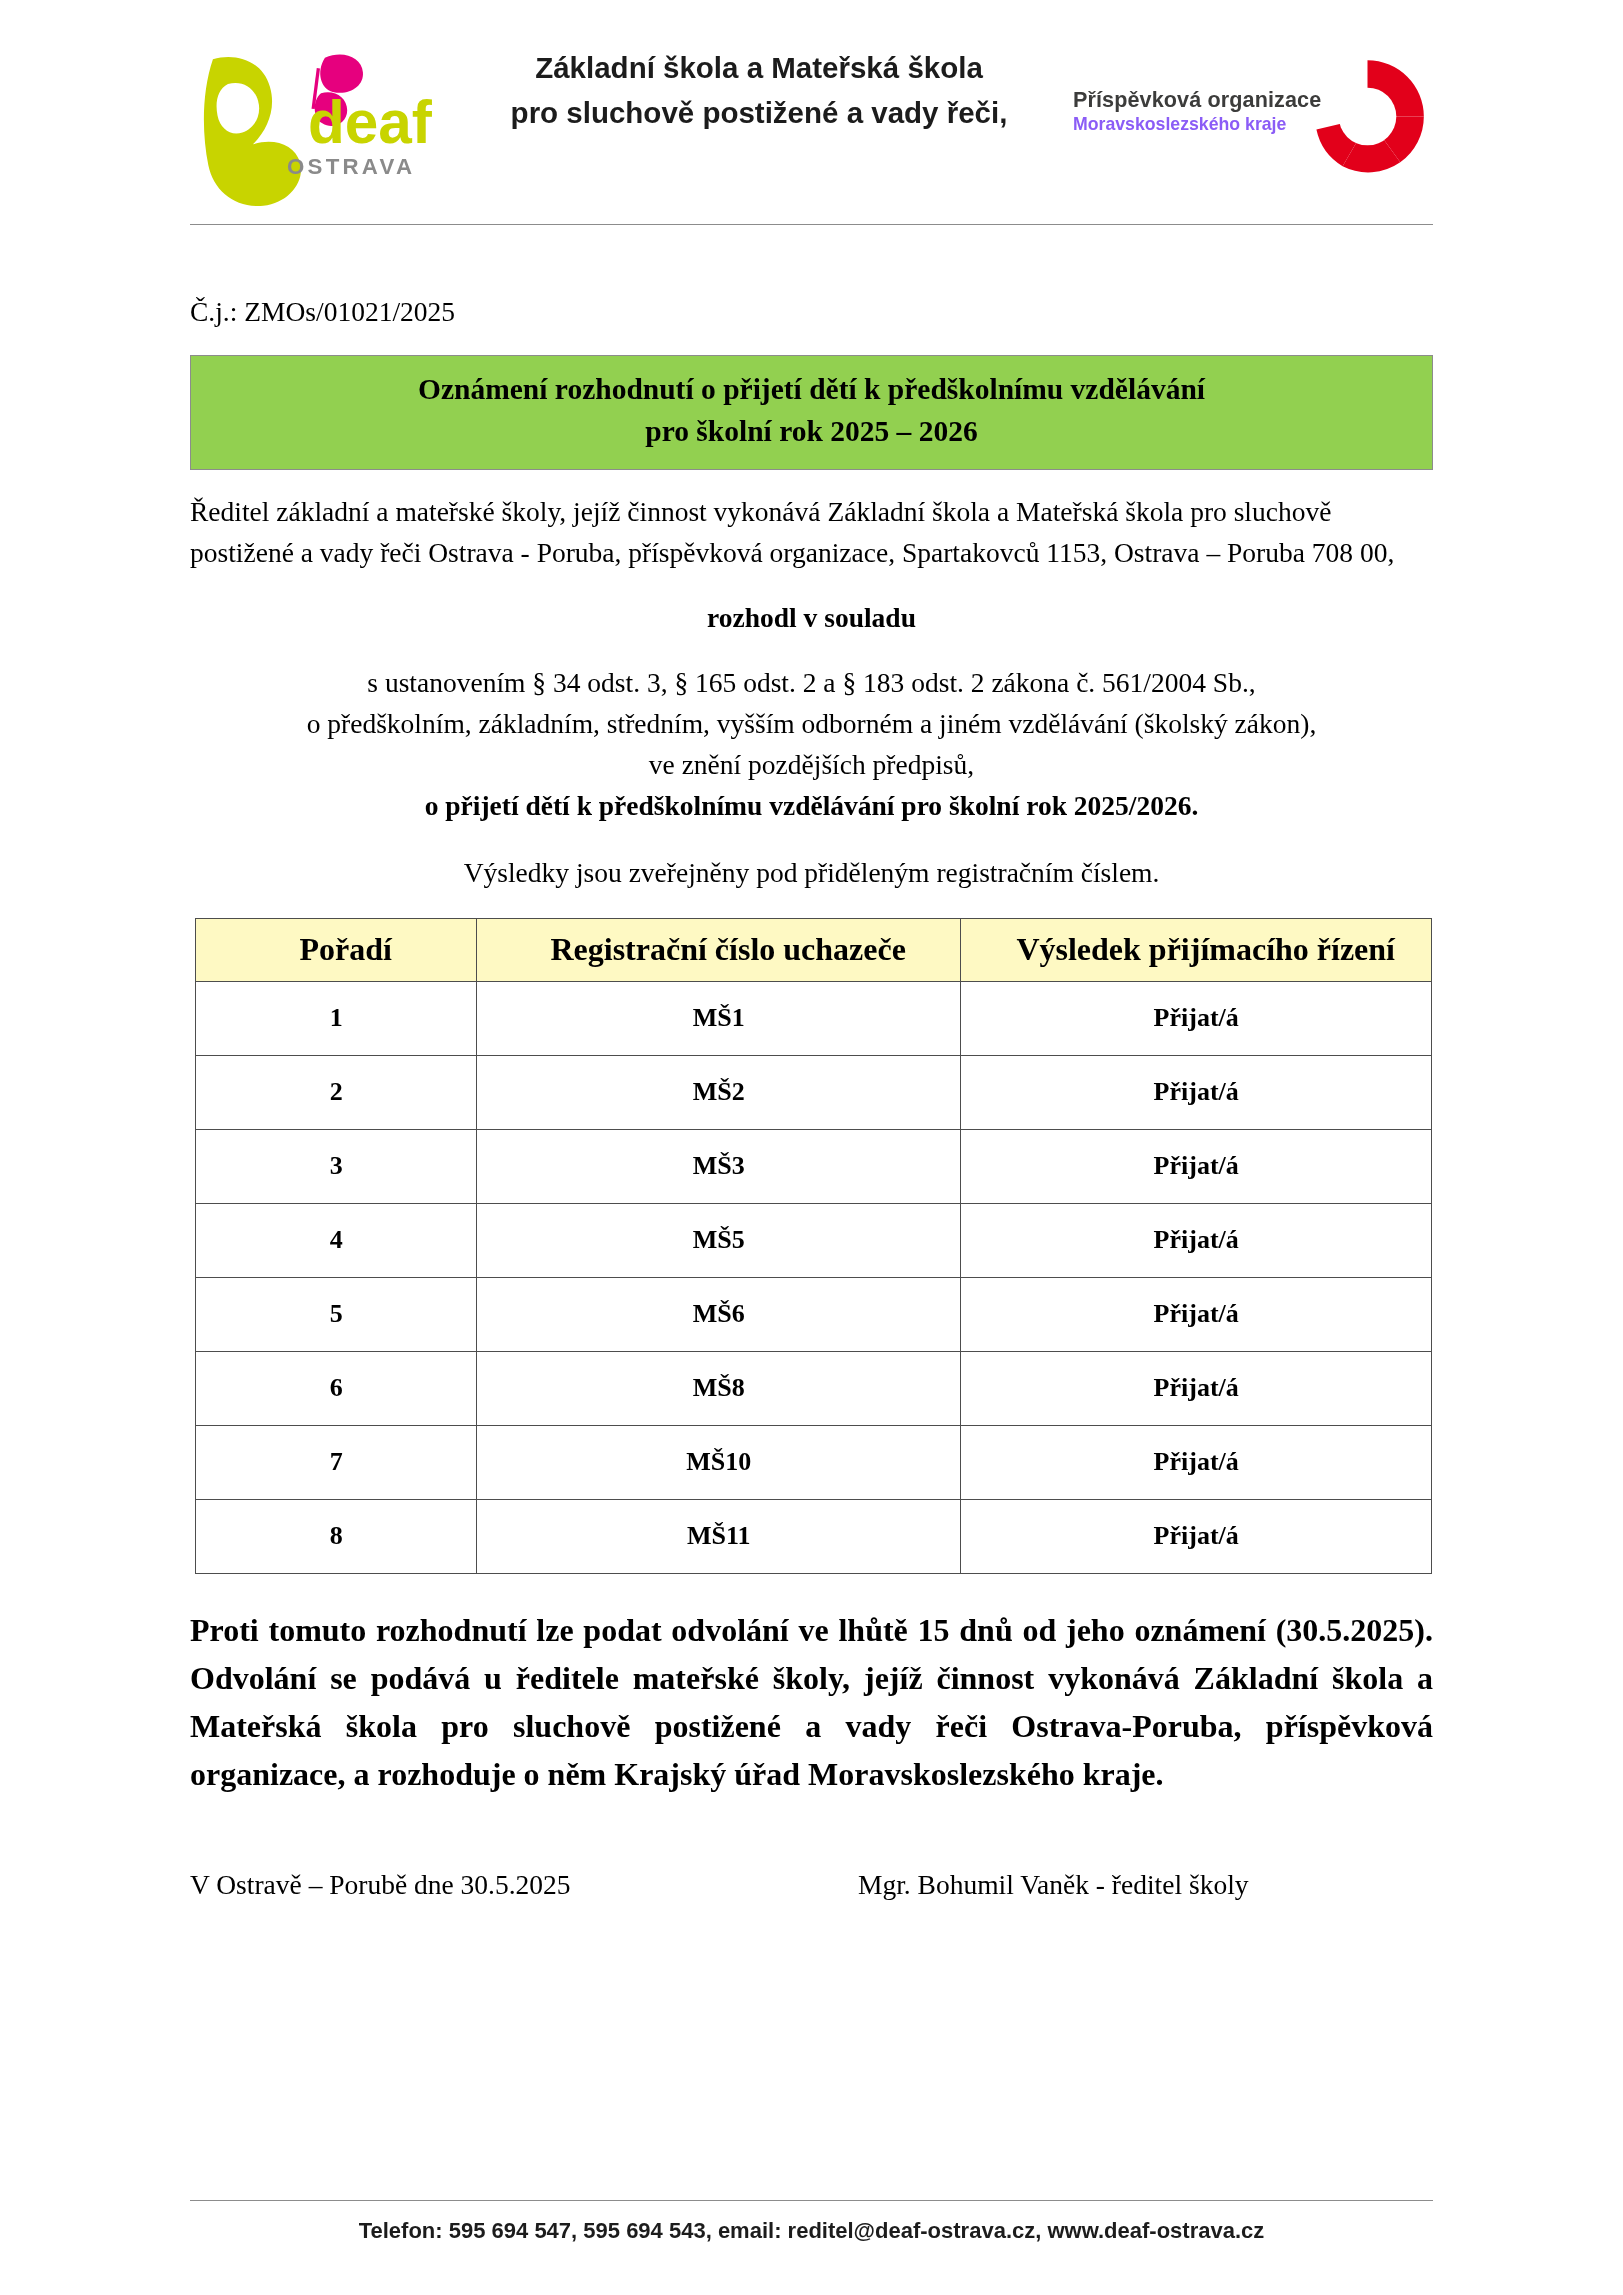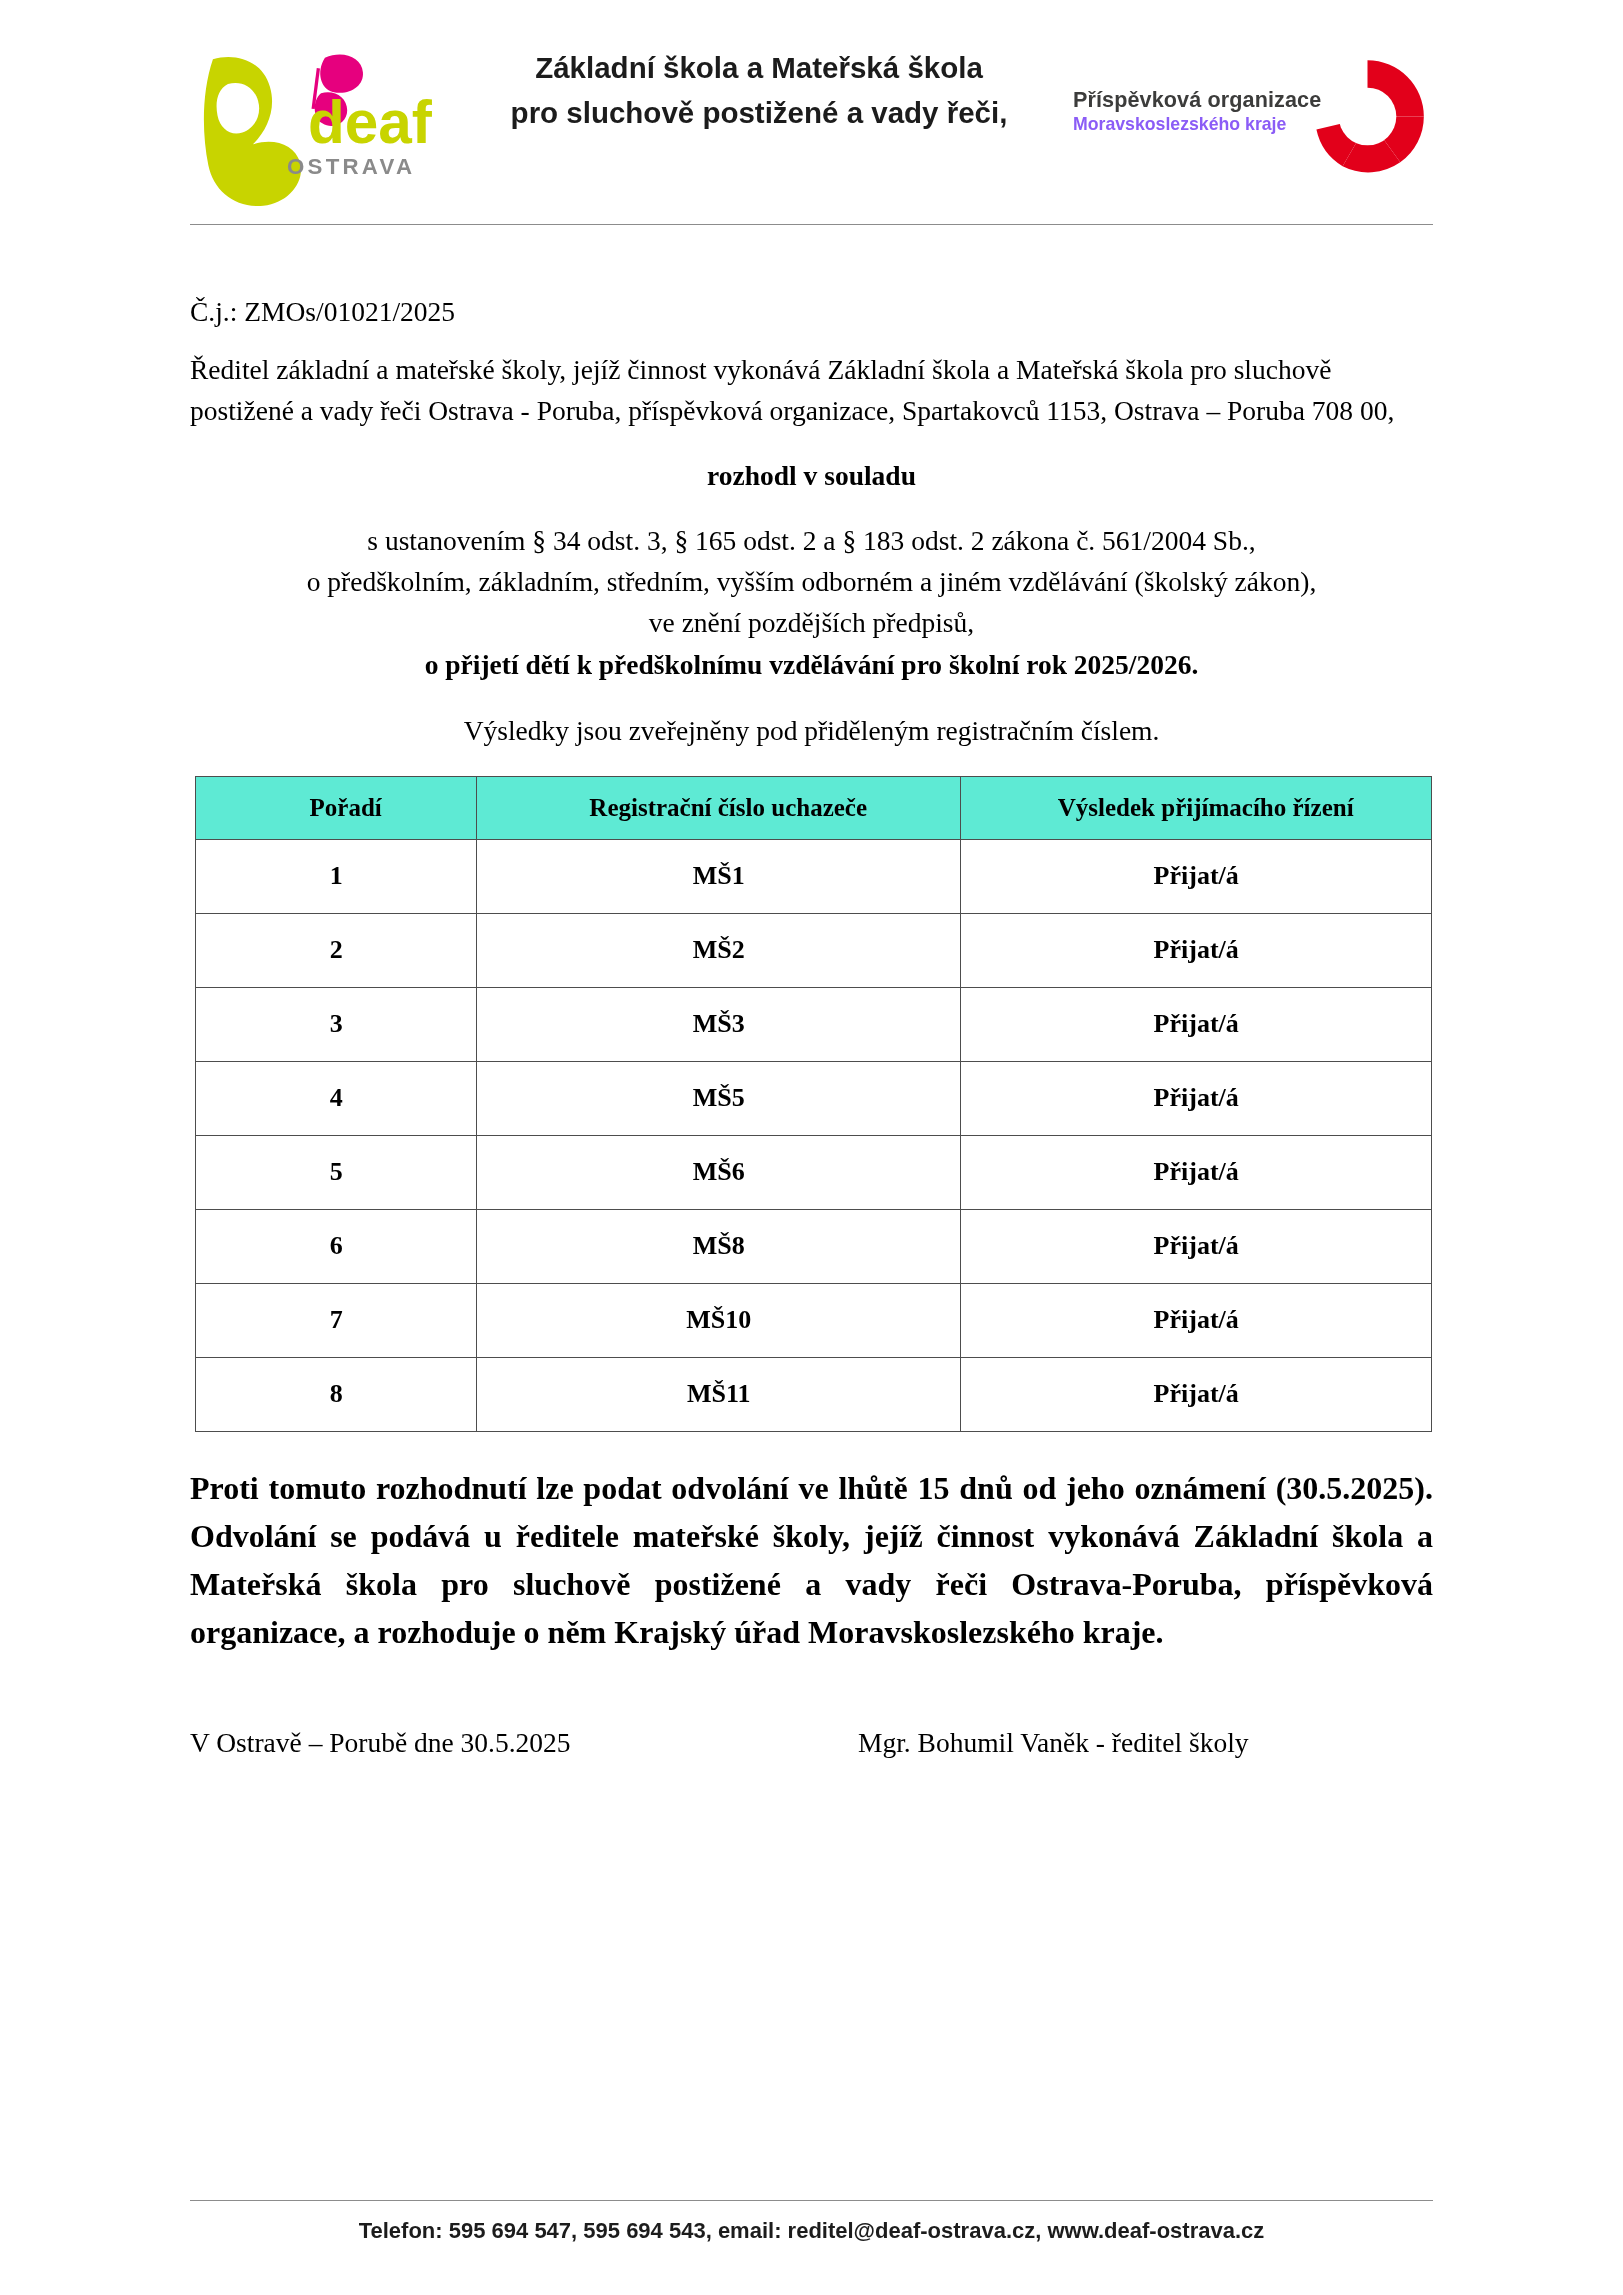--- a/index.html
+++ b/index.html
@@ -133,23 +133,23 @@
   table.results th,
   table.results td {
     border: 1.3px solid #4d4d4d;
     text-align: center;
     font-size: 26px;
     font-weight: bold;
     height: 71px;
     vertical-align: middle;
   }
   table.results thead th {
-    background: #5eead4;
+    background: #fef9c3;
     height: 60px;
-    font-size: 25px;
+    font-size: 32px;
     padding-left: 20px;
   }
   table.results col.c1 { width: 281px; }
   table.results col.c2 { width: 484px; }
   table.results col.c3 { width: 471px; }
 
   .footer-para {
     font-size: 32px;
     line-height: 1.5;
     text-align: justify;
@@ -226,20 +226,24 @@
         </g>
         <circle cx="100" cy="100" r="44" fill="#ffffff"></circle>
       </svg>
     </div>
   </div>
 
   <hr class="hr-top">
 
   <div class="spisova">Č.j.: ZMOs/01021/2025</div>
 
+  <div class="title-box">
+    <div>Oznámení rozhodnutí o přijetí dětí k předškolnímu vzdělávání</div>
+    <div>pro školní rok 2025 – 2026</div>
+  </div>
 
   <p class="para">Ředitel základní a mateřské školy, jejíž činnost vykonává Základní škola a Mateřská škola pro sluchově postižené a vady řeči Ostrava - Poruba, příspěvková organizace, Spartakovců 1153, Ostrava – Poruba 708 00,</p>
 
   <div class="rozhodl">rozhodl v souladu</div>
 
   <div class="legal">
     <div>s ustanovením § 34 odst. 3, § 165 odst. 2 a § 183 odst. 2 zákona č. 561/2004 Sb.,</div>
     <div>o předškolním, základním, středním, vyšším odborném a jiném vzdělávání (školský zákon),</div>
     <div>ve znění pozdějších předpisů,</div>
     <div class="bold">o přijetí dětí k předškolnímu vzdělávání pro školní rok 2025/2026.</div>

